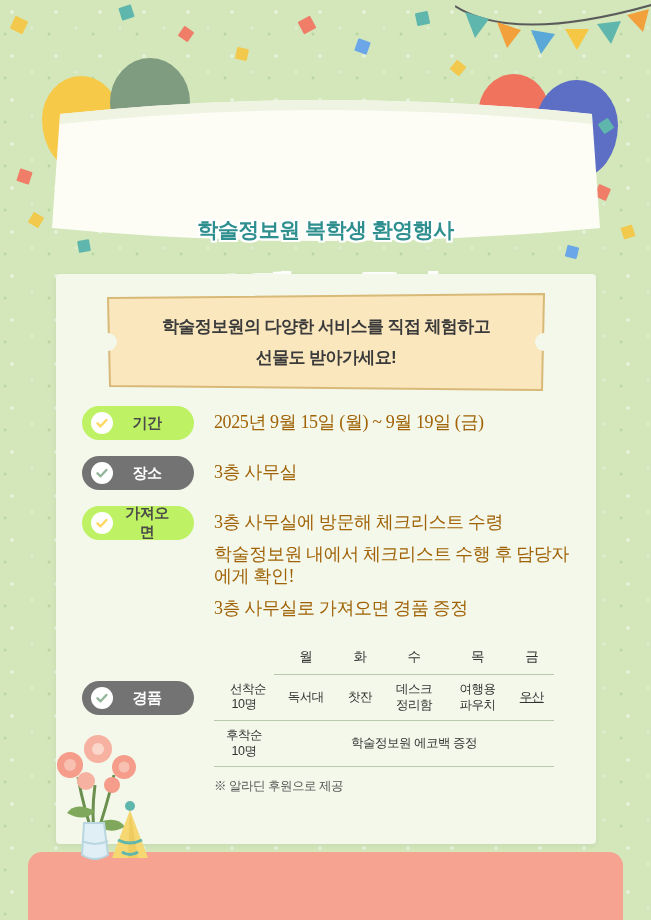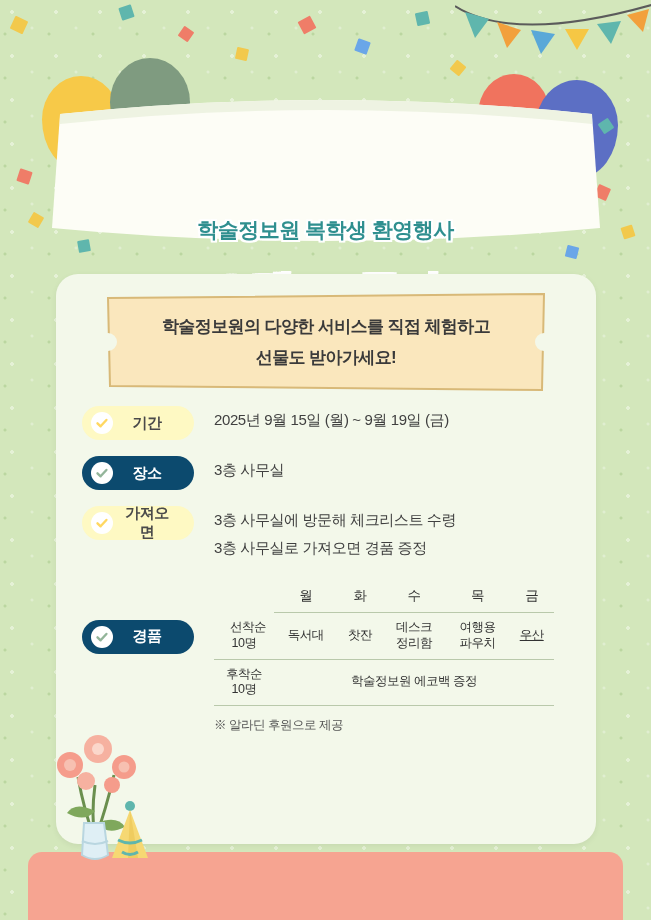--- a/index.html
+++ b/index.html
@@ -56,21 +56,21 @@
   .banner-main .w2 { color:#5aa8a0; }
   .banner-main span {
     text-shadow: -3px -3px 0 #fff, 3px -3px 0 #fff, -3px 3px 0 #fff, 3px 3px 0 #fff,
                   0 -3px 0 #fff, 0 3px 0 #fff, -3px 0 0 #fff, 3px 0 0 #fff,
                   -3px -1px 0 #fff, 3px 1px 0 #fff;
   }
 
   
   .card {
     position:absolute; top:274px; left:56px; width:540px; height:570px;
-    background:#f3f8ea; border-radius:22px;
+    background:#f3f8ea; border-radius:4px;
     box-shadow:0 2px 6px rgba(0,0,0,0.06);
   }
 
   
   .ticket {
     position:absolute; top:18px; left:46px; width:448px; height:100px;
   }
   .ticket-text {
     position:absolute; inset:0; display:flex; flex-direction:column;
     align-items:center; justify-content:center; gap:8px;
@@ -79,31 +79,31 @@
 
   
   .rows { position:absolute; top:132px; left:26px; width:500px; }
   .row { display:flex; align-items:flex-start; margin-bottom:16px; }
   .pill {
     width:112px; height:34px; border-radius:17px; flex:0 0 112px;
     display:flex; align-items:center; gap:7px; padding-left:9px;
     color:#fff; font-size:15px; font-weight:bold; letter-spacing:-0.5px;
     position:relative;
   }
-  .pill.yellow { background:#fef9c3; }
-  .pill.green  { background:#0c4a6e; }
+  .pill.yellow { background:#bef264; }
+  .pill.green  { background:#737373; }
   .pill .lbl { flex:1; text-align:center; padding-right:20px; color:#4a4a4a; }
   .pill.green .lbl { color:#ffffff; }
   .check {
     width:22px; height:22px; border-radius:50%; background:#fff;
     display:flex; align-items:center; justify-content:center;
     flex:0 0 22px;
   }
   .check svg { display:block; }
-  .row-body { padding-left:20px; padding-top:5px; font-size:15px; color:#404040; letter-spacing:-0.4px; }
+  .row-body { padding-left:20px; padding-top:5px; font-size:18px; color:#a16207; letter-spacing:-0.4px;font-family:Liberation Serif, serif; }
   .row-body div { margin-bottom:9px; line-height:1.25; }
   .row-body div:last-child { margin-bottom:0; }
 
   
   .prize-row { display:flex; align-items:flex-start; margin-top:26px; }
   .prize-pill-wrap { flex:0 0 112px; padding-top:36px; }
   .table-wrap { padding-left:20px; flex:1; }
   table.prize { border-collapse:collapse; width:340px; font-size:12.5px; color:#333; }
   table.prize th, table.prize td {
     border-bottom:1px solid #b9c9ab; padding:7px 2px; text-align:center;
@@ -238,20 +238,21 @@
       <div class="pill yellow">
         <span class="check">
           <svg width="16" height="16" viewBox="0 0 16 16">
               <path d="M3.5 8.3 L6.6 11.3 L12.4 5" stroke="#ffd760" stroke-width="2.4" fill="none" stroke-linecap="round" stroke-linejoin="round"></path>
             </svg>
         </span>
         <span class="lbl">가져오면</span>
       </div>
       <div class="row-body">
         <div>3층 사무실에 방문해 체크리스트 수령</div>
+        <div>학술정보원 내에서 체크리스트 수행 후 담당자에게 확인!</div>
         <div>3층 사무실로 가져오면 경품 증정</div>
       </div>
     </div>
 
     <div class="prize-row">
       <div class="prize-pill-wrap">
         <div class="pill green">
           <span class="check">
             <svg width="16" height="16" viewBox="0 0 16 16">
                 <path d="M3.5 8.3 L6.6 11.3 L12.4 5" stroke="#93b59a" stroke-width="2.4" fill="none" stroke-linecap="round" stroke-linejoin="round"></path>

